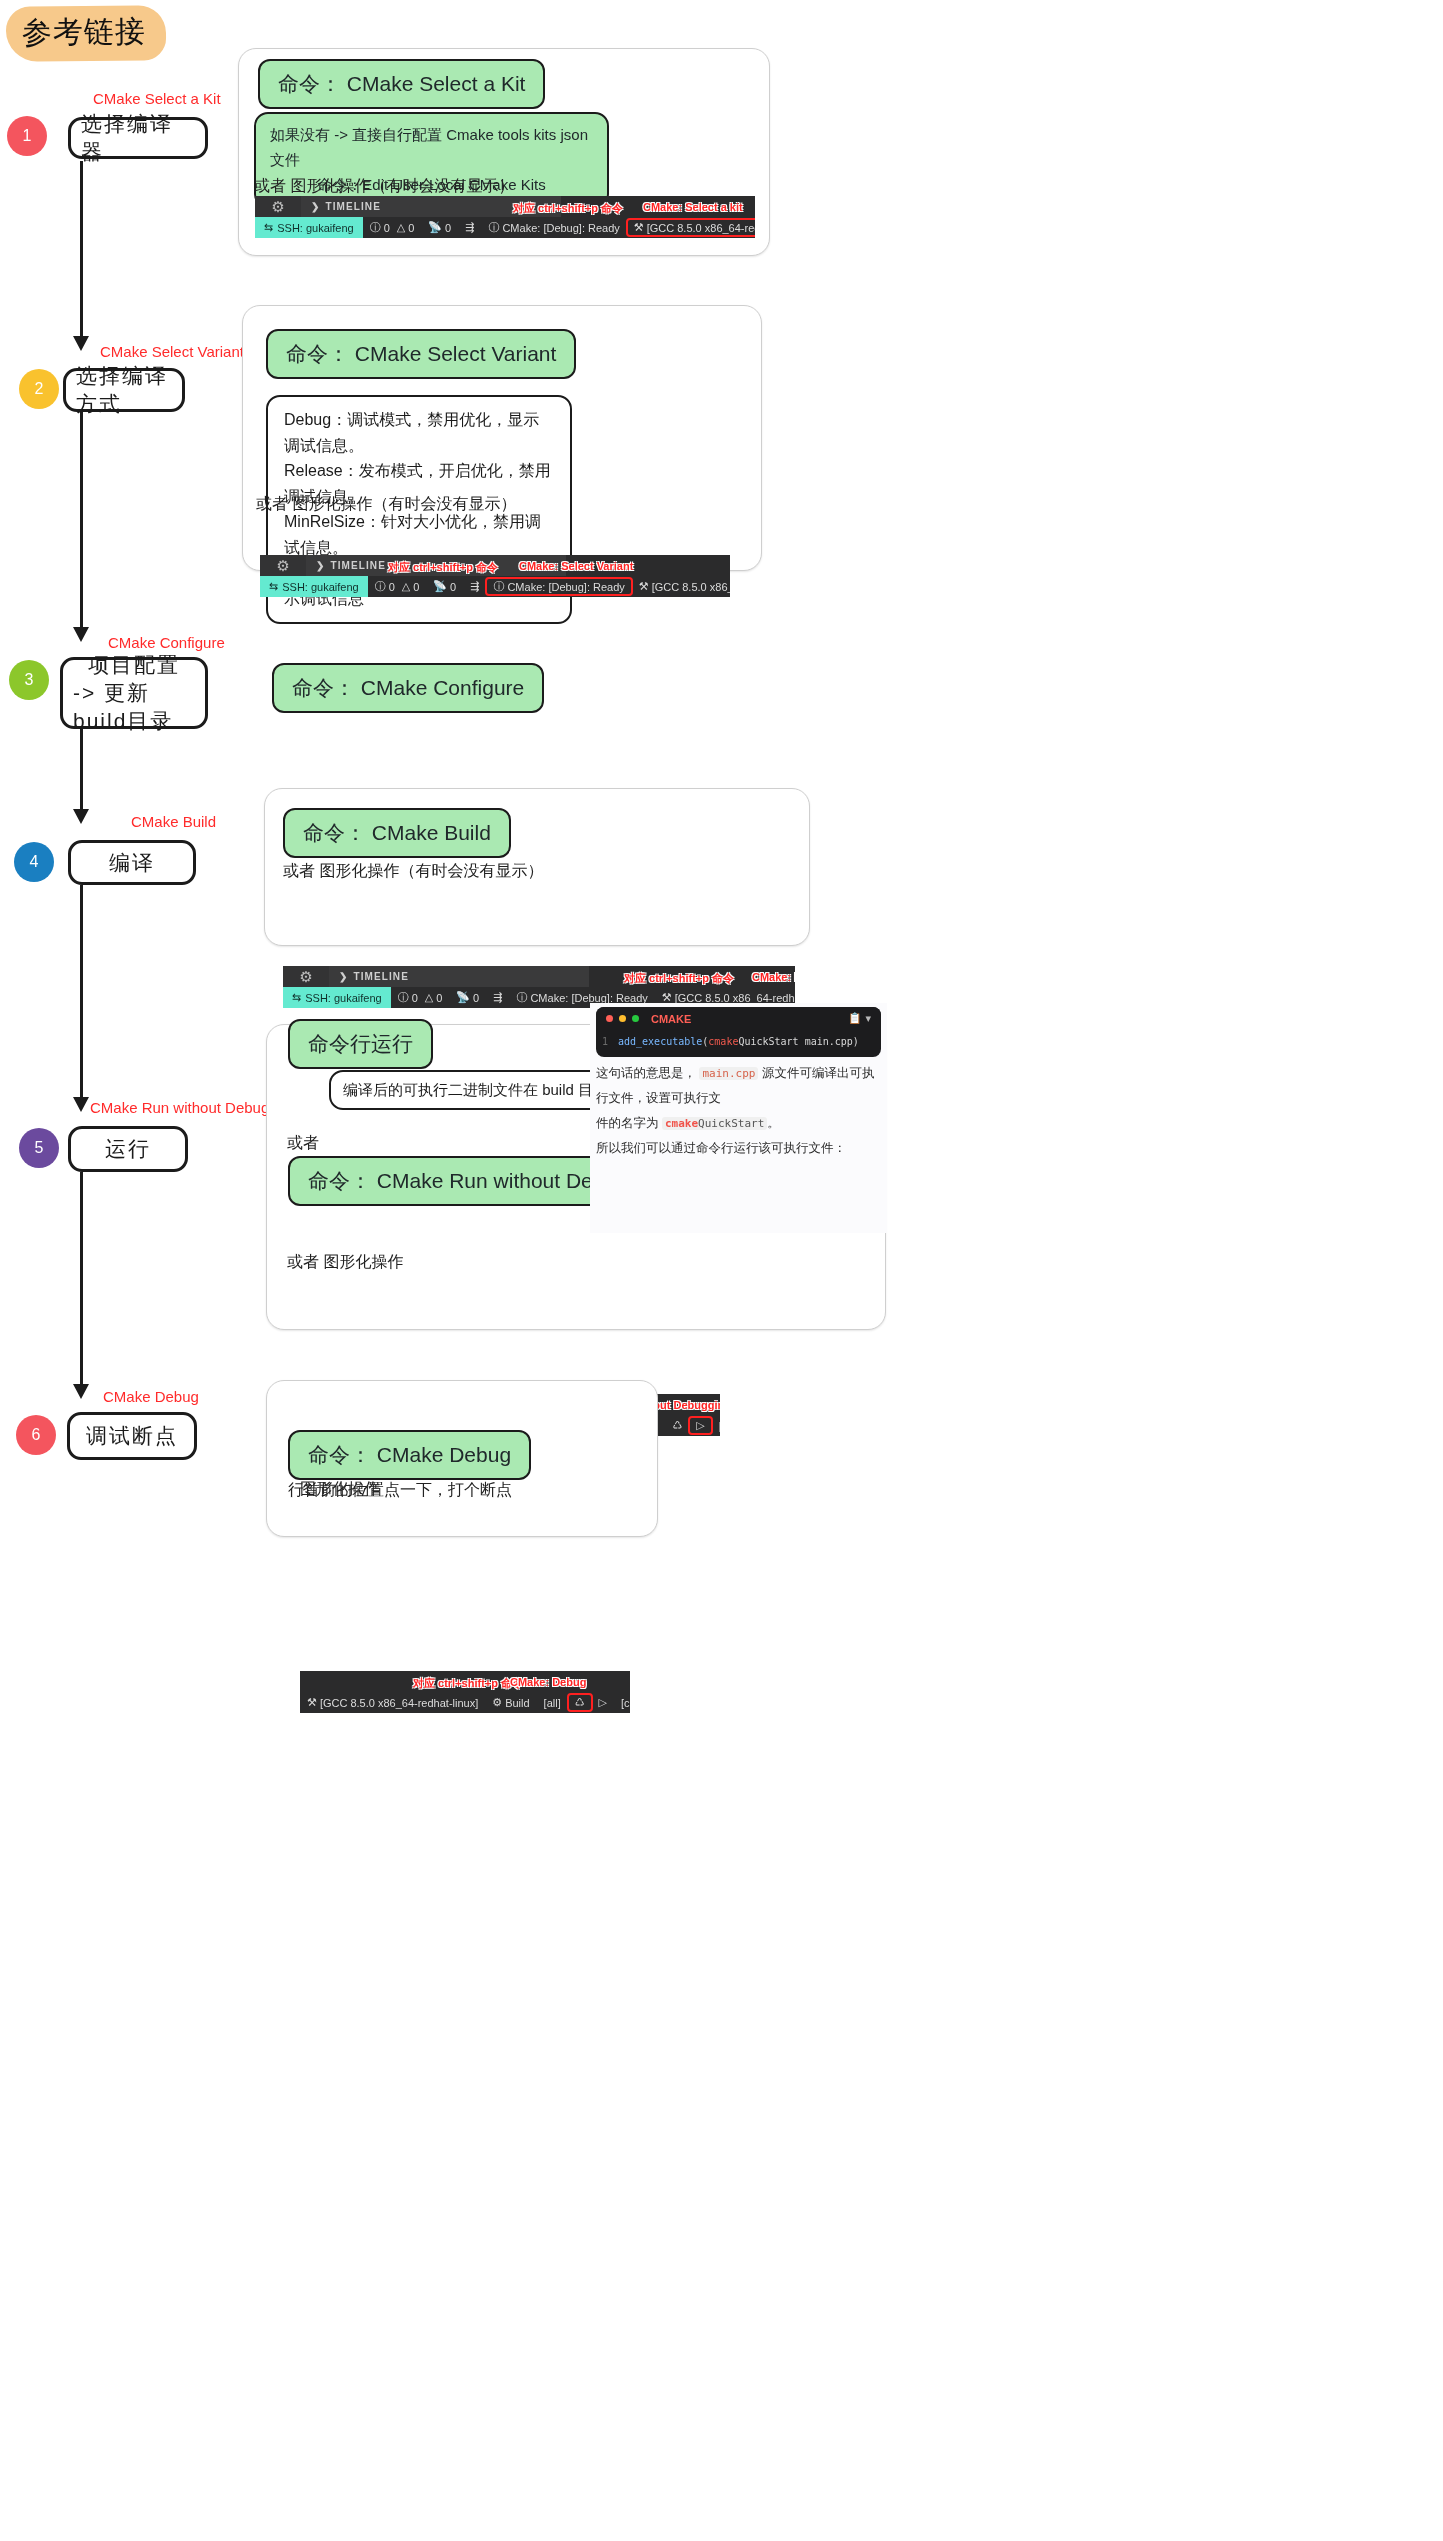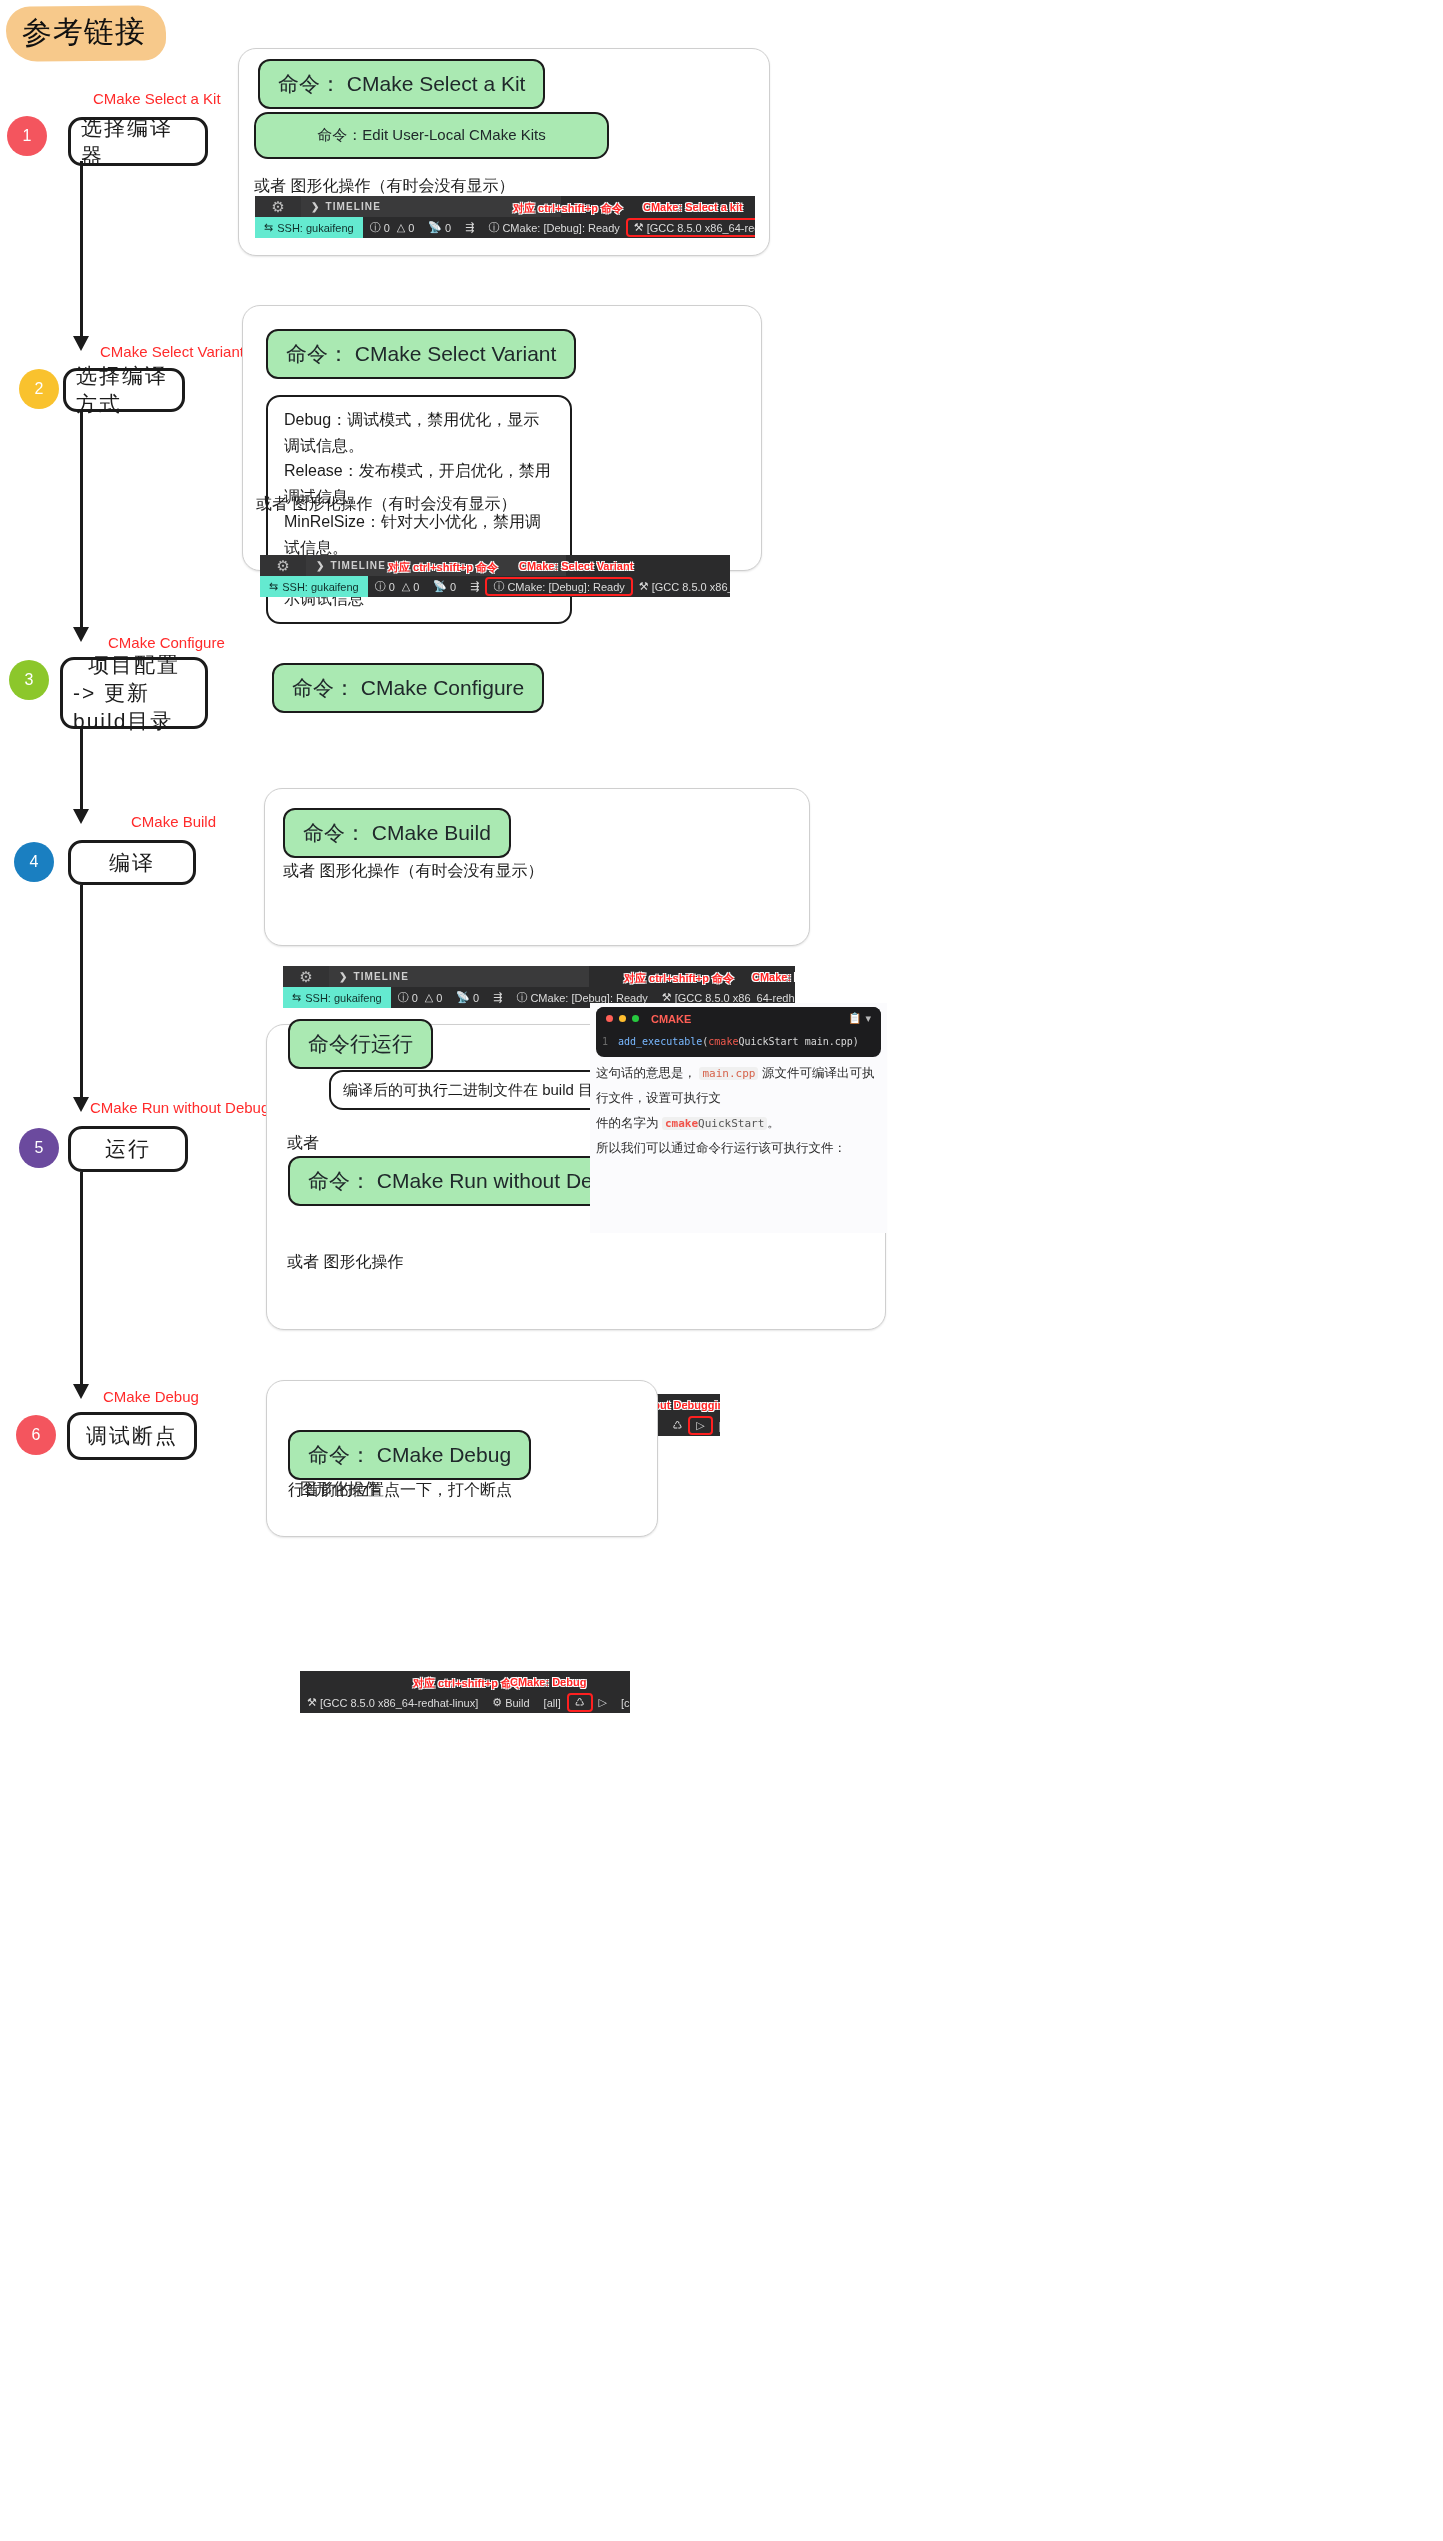--- a/index.html
+++ b/index.html
@@ -154,21 +154,21 @@
   .kw-blue{ color:#79b8ff; }
   .arrow-r{ font-size:20px; color:#555; }
 </style>
 </head>
 <body>
 
 <div class="abs" id="title-banner">参考链接</div>
 
 <div class="abs edge-label" style="left:93px; top:90px;">CMake Select a Kit</div>
 <div class="abs badge" style="left:7px; top:116px; background:#f4555e;">1</div>
-<div class="abs node" style="left:68px; top:117px; width:140px; height:49px;">
+<div class="abs node" style="left:68px; top:117px; width:140px; height:42px;">
   <span>选择编译器</span>
 </div>
 <div class="abs vline" style="left:80px; top:161px; height:175px;"></div>
 <div class="abs arrow-head" style="left:73px; top:336px;"></div>
 
 <div class="abs edge-label" style="left:100px; top:343px;">CMake Select Variant</div>
 <div class="abs badge" style="left:19px; top:369px; background:#f9c22e;">2</div>
 <div class="abs node" style="left:63px; top:368px; width:122px; height:44px;">
   <span>选择编译方式</span>
 </div>
@@ -202,20 +202,21 @@
 
 <div class="abs edge-label" style="left:103px; top:1388px;">CMake Debug</div>
 <div class="abs badge" style="left:16px; top:1415px; background:#f4555e;">6</div>
 <div class="abs node" style="left:67px; top:1412px; width:130px; height:48px;">
   <span>调试断点</span>
 </div>
 
 <div class="abs card" style="left:238px; top:48px; width:532px; height:208px;"></div>
 <div class="abs cmd-pill" style="left:258px; top:59px;">命令：  CMake Select a Kit</div>
 <div class="abs" style="left:254px; top:112px; width:355px; background:#aae9b2; border:2.5px solid #1b1b1b; border-radius:14px; padding:9px 14px; font-size:15px; line-height:1.65; color:#20292b;">
+  <div>如果没有 -&gt; 直接自行配置 Cmake tools kits json 文件</div>
   <div style="text-align:center;">命令：Edit User-Local CMake Kits</div>
 </div>
 <div class="abs note" style="left:254px; top:176px;">或者 图形化操作（有时会没有显示）</div>
 
 <div class="abs vsc" style="left:255px; top:196px; width:500px; height:42px;">
   <div class="vsc-top">
     <div class="vsc-gear">⚙</div>
     <div class="vsc-timeline">
       <span style="margin-right:5px;">❯</span>
       <span>TIMELINE</span>

